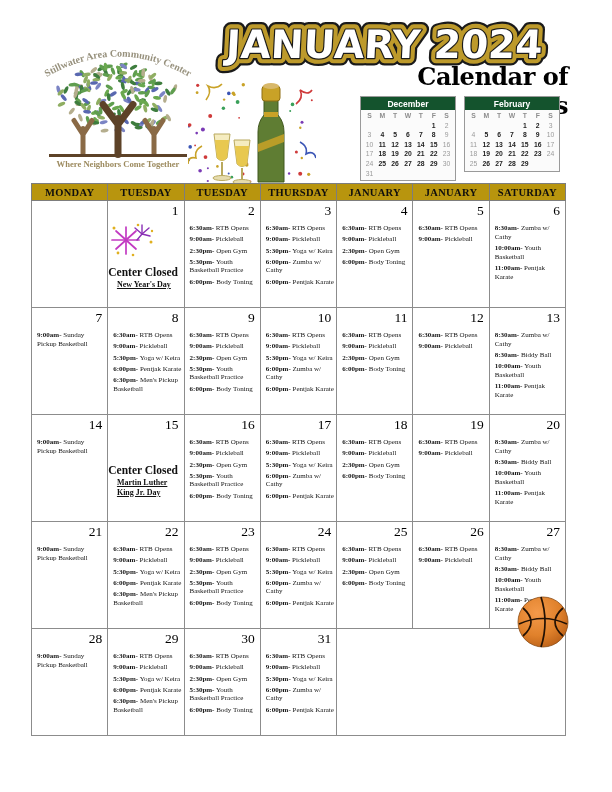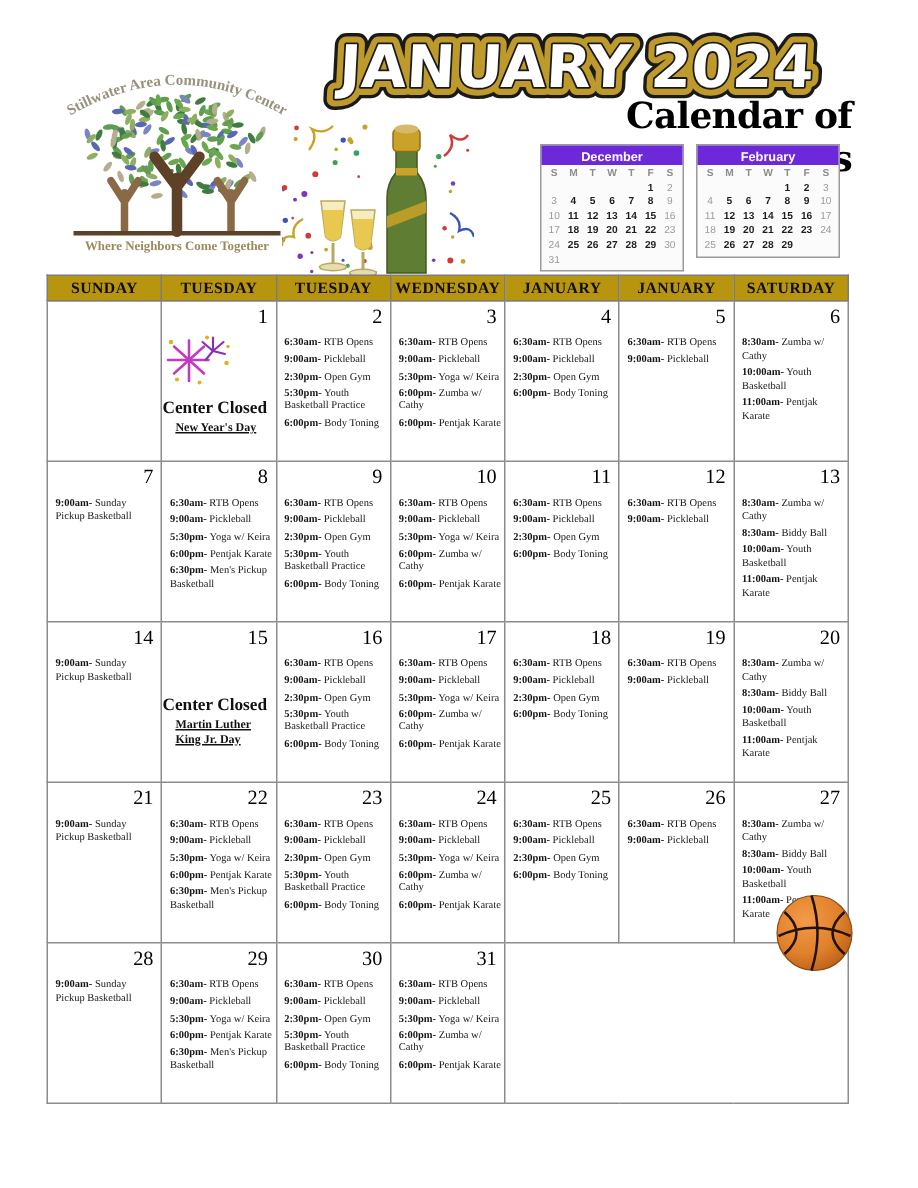--- a/index.html
+++ b/index.html
@@ -15,21 +15,21 @@
             font-family:"DejaVu Serif",serif;font-weight:bold;font-size:24px;
             letter-spacing:-0.5px;color:#000;}
 
   
   .champagne{position:absolute;left:188px;top:82px;}
 
   
   .minis{position:absolute;left:360px;top:96px;display:flex;gap:8px;align-items:flex-start;}
   .mini{border:1px solid #9a9a9a;background:#fbfbfb;width:94px;
         font-family:"Liberation Sans",sans-serif;}
-  .mini-title{background:#6d28d9;color:#fff;font-weight:bold;font-size:8.5px;
+  .mini-title{background:#14532d;color:#fff;font-weight:bold;font-size:8.5px;
               text-align:center;padding:1.5px 0;}
   .mini-grid{display:grid;grid-template-columns:repeat(7,1fr);padding:1px 2px 2px 2px;}
   .mini-grid span{font-size:6.8px;font-weight:bold;text-align:center;line-height:9.6px;}
   .mh{color:#8d8d8d;}
   .md{color:#1c1c1c;}
   .md.we{color:#9b9b9b;font-weight:normal;}
 
   
   .cal-wrap{position:absolute;left:31px;top:183px;}
   table.cal{border-collapse:collapse;table-layout:fixed;width:535px;border:1px solid #7d7d7d;}
@@ -409,24 +409,24 @@
           <span class="md"></span>
           <span class="md we"></span>
         </div>
       </div>
     </div>
 
   <div class="cal-wrap">
     <table class="cal" id="caltable">
         <thead>
           <tr>
-            <th>SUNDAY</th>
+            <th>MONDAY</th>
             <th>TUESDAY</th>
             <th>TUESDAY</th>
-            <th>WEDNESDAY</th>
+            <th>THURSDAY</th>
             <th>JANUARY</th>
             <th>JANUARY</th>
             <th>SATURDAY</th>
           </tr>
         </thead>
         <tbody>
           <tr>
             <td class="graycell"></td>
             <td>
               <div class="date">1</div>

